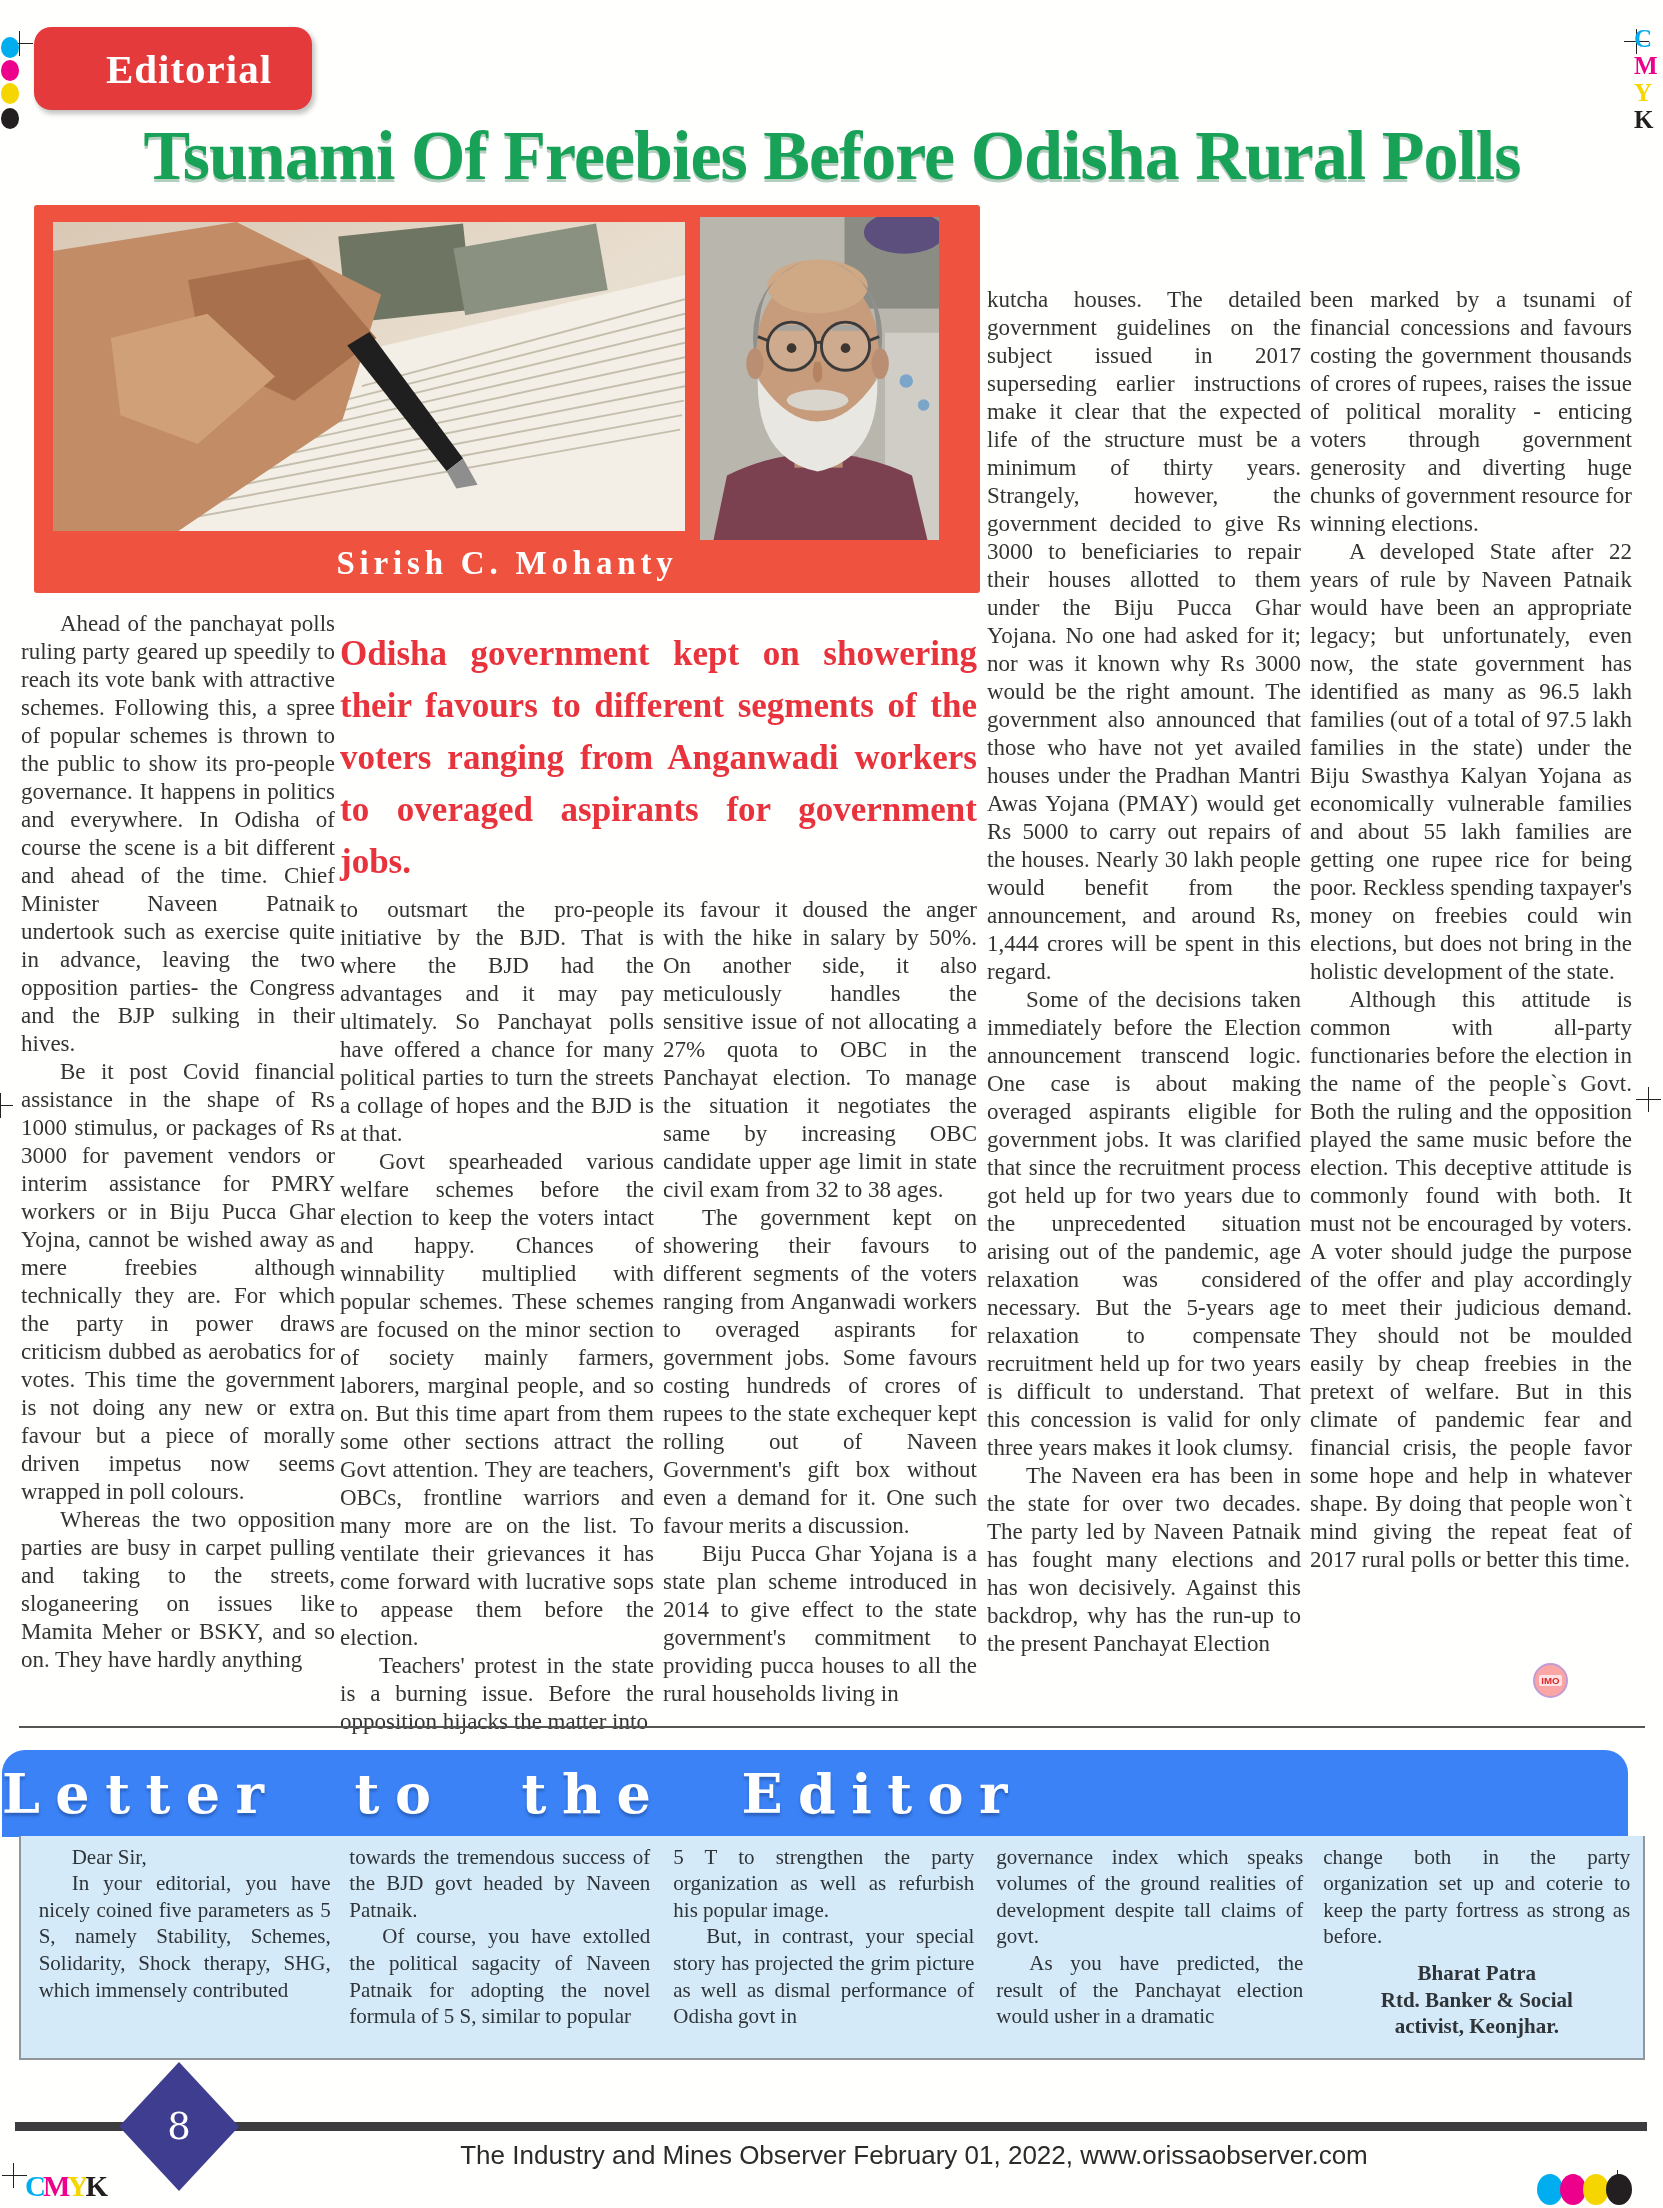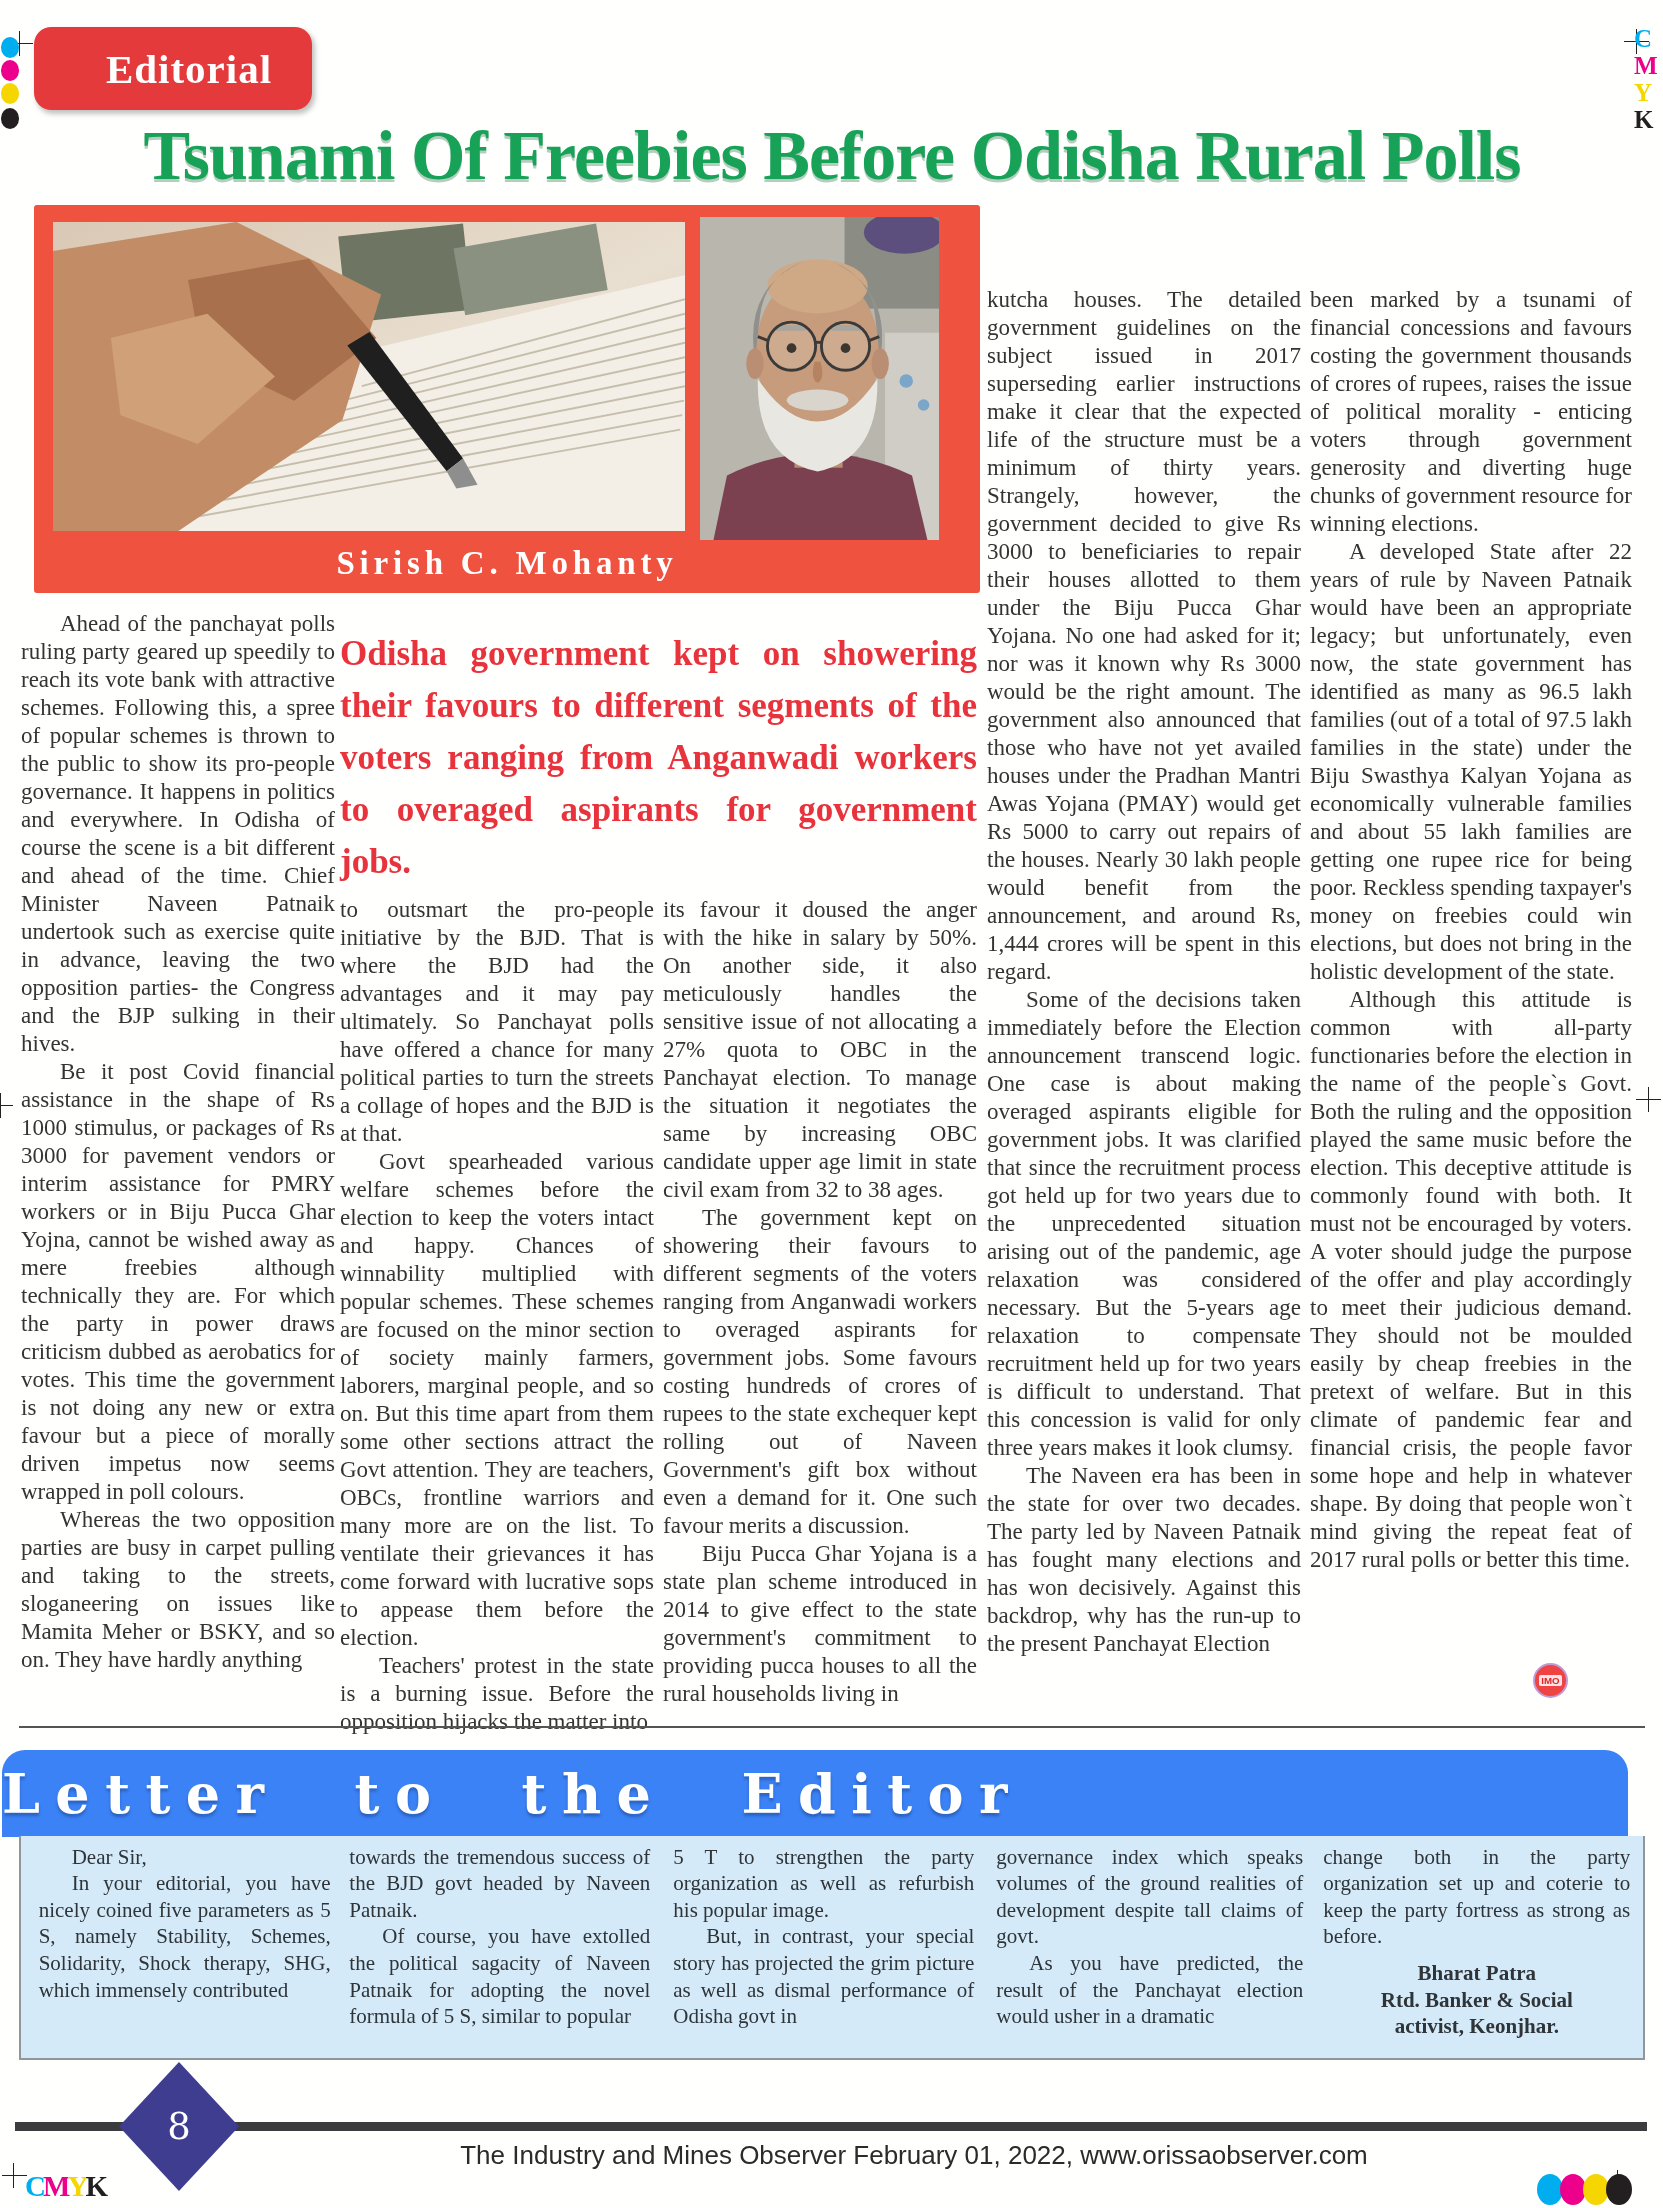--- a/index.html
+++ b/index.html
@@ -32,21 +32,21 @@
              font-size:35px;line-height:52px;font-weight:bold;text-align:justify;}
   .col{position:absolute;width:314px;font-size:23px;line-height:28px;text-align:justify;color:#343434;}
   .col p{margin:0;text-indent:39px;}
   .col p.cont{text-indent:0;}
   #col1{left:21px;top:610px;}
   #col2{left:340px;top:896px;}
   #col3{left:663px;top:896px;}
   #col4{left:987px;top:286px;}
   #col5{left:1310px;top:286px;width:322px;}
   .endlogo{position:absolute;left:1533px;top:1663px;width:31px;height:31px;border-radius:50%;
-           border:2.9px solid #c39bd3;background:#ef4444;display:flex;align-items:center;justify-content:center;}
+           border:2.9px solid #c39bd3;background:#fca5a5;display:flex;align-items:center;justify-content:center;}
   .endlogo span{color:#e02424;font-size:9.7px;font-weight:bold;font-family:"Liberation Sans",sans-serif;
                 background:#fbe3e6;padding:0 1.9px;border-radius:1.9px;}
   .midrule{position:absolute;left:19.3px;top:1726px;width:1626px;height:1.9px;background:#555;}
   
   .letter-head{position:absolute;left:2px;top:1750px;width:1626px;height:87px;background:#3b82f6;
                border-radius:23px 23px 0 0;display:flex;align-items:center;justify-content:flex-start;}
   .letter-head span{color:#fff;font-size:54px;font-weight:bold;letter-spacing:15.4px;word-spacing:41px;
                     font-family:"DejaVu Serif",serif;text-shadow:0 2.9px 2.9px rgba(0,20,60,.30);}
   .letter-body{position:absolute;left:19.3px;top:1836px;width:1626px;height:224px;background:#d5eaf8;
                border:2.9px solid #90969a;border-top:none;box-sizing:border-box;}

